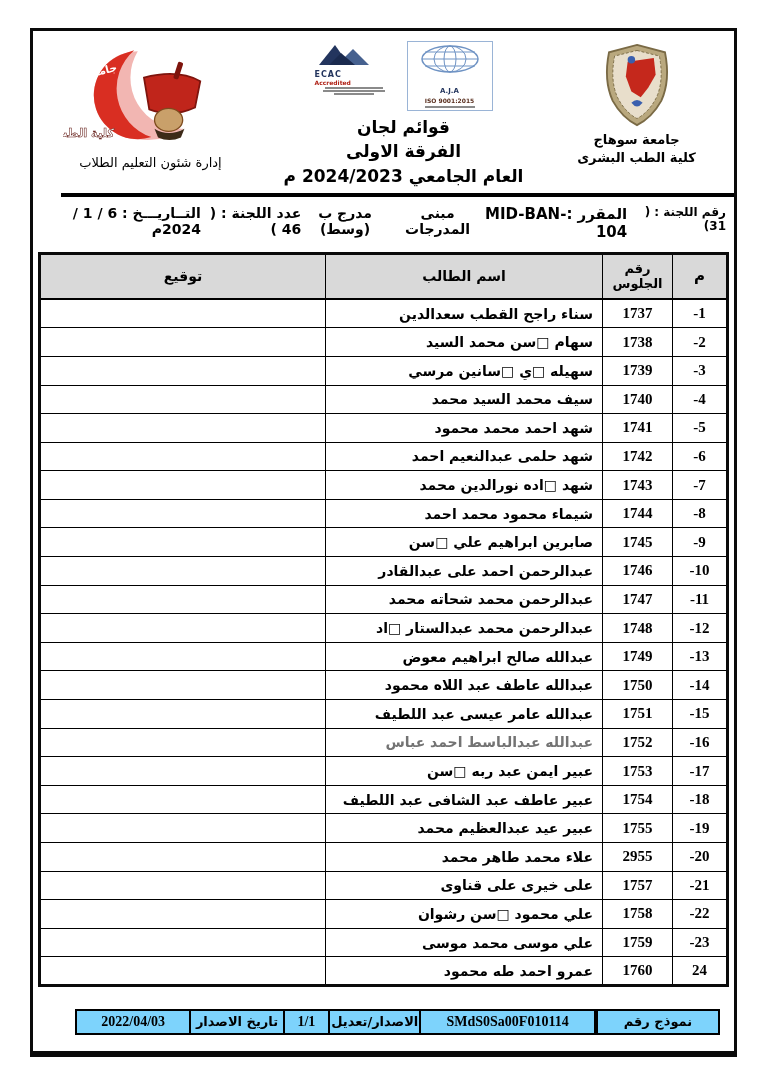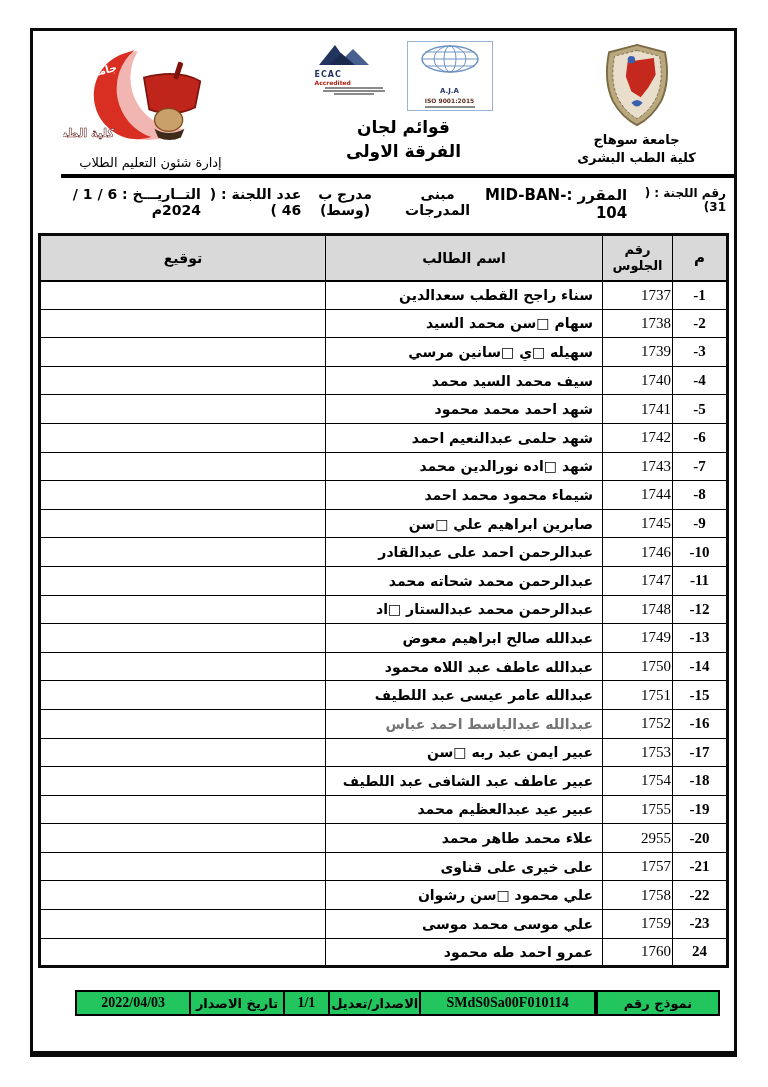--- a/index.html
+++ b/index.html
@@ -40,27 +40,27 @@
   .i-left{width:38%;text-align:right;padding-left:26px;font-size:14px;box-sizing:border-box;}
   
   table.main{width:688px;margin:7px auto 0;border-collapse:collapse;border:3px solid #0a0a0a;table-layout:fixed;}
   table.main th,table.main td{border:1px solid #000;box-sizing:border-box;}
   table.main thead th{background:#d9d9d9;height:46px;border-bottom-width:2px;}
   .h-serial{font-size:15px;font-weight:bold;}
   .h-seat{font-size:13px;font-weight:bold;line-height:1.2;}
   .h-name,.h-sig{font-size:14px;font-weight:bold;}
   table.main tbody td{height:28.6px;}
   td.serial-cell{text-align:center;font-family:"Liberation Serif",serif;font-weight:bold;font-size:15px;}
-  td.seat-cell{text-align:right;font-family:"Liberation Serif",serif;font-weight:normal;font-size:15px;margin-left:24px;}
+  td.seat-cell{text-align:center;font-family:"Liberation Serif",serif;font-weight:bold;font-size:15px;margin-left:24px;}
   td.name-cell{text-align:right;padding-right:9px;font-size:14px;font-weight:bold;}
   td.name-cell.red{color:#737373;}
   td.sig-cell{background:#fff;}
   
   .footer{display:flex;direction:rtl;margin:22px 14px 0 44px;font-weight:bold;}
-  .fcell{border:2px solid #000;height:26px;display:flex;align-items:center;justify-content:center;box-sizing:border-box;margin-left:-2px;background:#22c55e;}
+  .fcell{border:2px solid #000;height:26px;display:flex;align-items:center;justify-content:center;box-sizing:border-box;margin-left:-2px;background:#7dd3fc;}
   .fcell:first-child{margin-left:0;}
   .f-label{font-size:13px;}
   .f-code{font-family:"Liberation Serif",serif;font-size:14px;direction:ltr;}
   .w1{width:128px;}.w2{width:182px;}.w3{width:96px;}.w4{width:49px;}.w5{width:98px;}.w6{width:120px;}
 </style>
 </head>
 <body>
 
 <div class="frame">
 
@@ -102,20 +102,21 @@
             <line x1="7" y1="22" x2="57" y2="22" stroke="#6f93c4" stroke-width="1"></line>
           </svg>
           <div class="nm">A.J.A</div>
           <div class="cert">ISO 9001:2015</div>
           <div class="bar" style="width:50px"></div>
         </div>
       </div>
       <div class="titles">
         <div>قوائم لجان</div>
         <div>الفرقة الاولى</div>
+        <div>العام الجامعي 2024/2023 م</div>
       </div>
     </div>
 
     <div class="hdr-left">
       <svg width="176" height="100" viewBox="0 0 200 112">
         <path d="M85 4 a50 50 0 1 0 0 100 a58 58 0 0 1 12 -100 Z" fill="#d92f23" transform="rotate(-18 85 54)"></path>
         <path d="M85 4 a50 50 0 1 0 0 100 q30 4 52 -12 a58 58 0 0 1 -52 -88 Z" fill="#d92f23" opacity="0.35"></path>
         <path d="M92 34 q38 -10 64 4 l-6 30 q-26 12 -52 2 Z" fill="#c0251b" stroke="#7e140d" stroke-width="2"></path>
         <rect x="128" y="16" width="6" height="20" rx="2" fill="#7e140d" transform="rotate(18 131 26)"></rect>
         <ellipse cx="120" cy="82" rx="16" ry="13" fill="#c9a06a" stroke="#7e4b1e" stroke-width="1.5"></ellipse>

